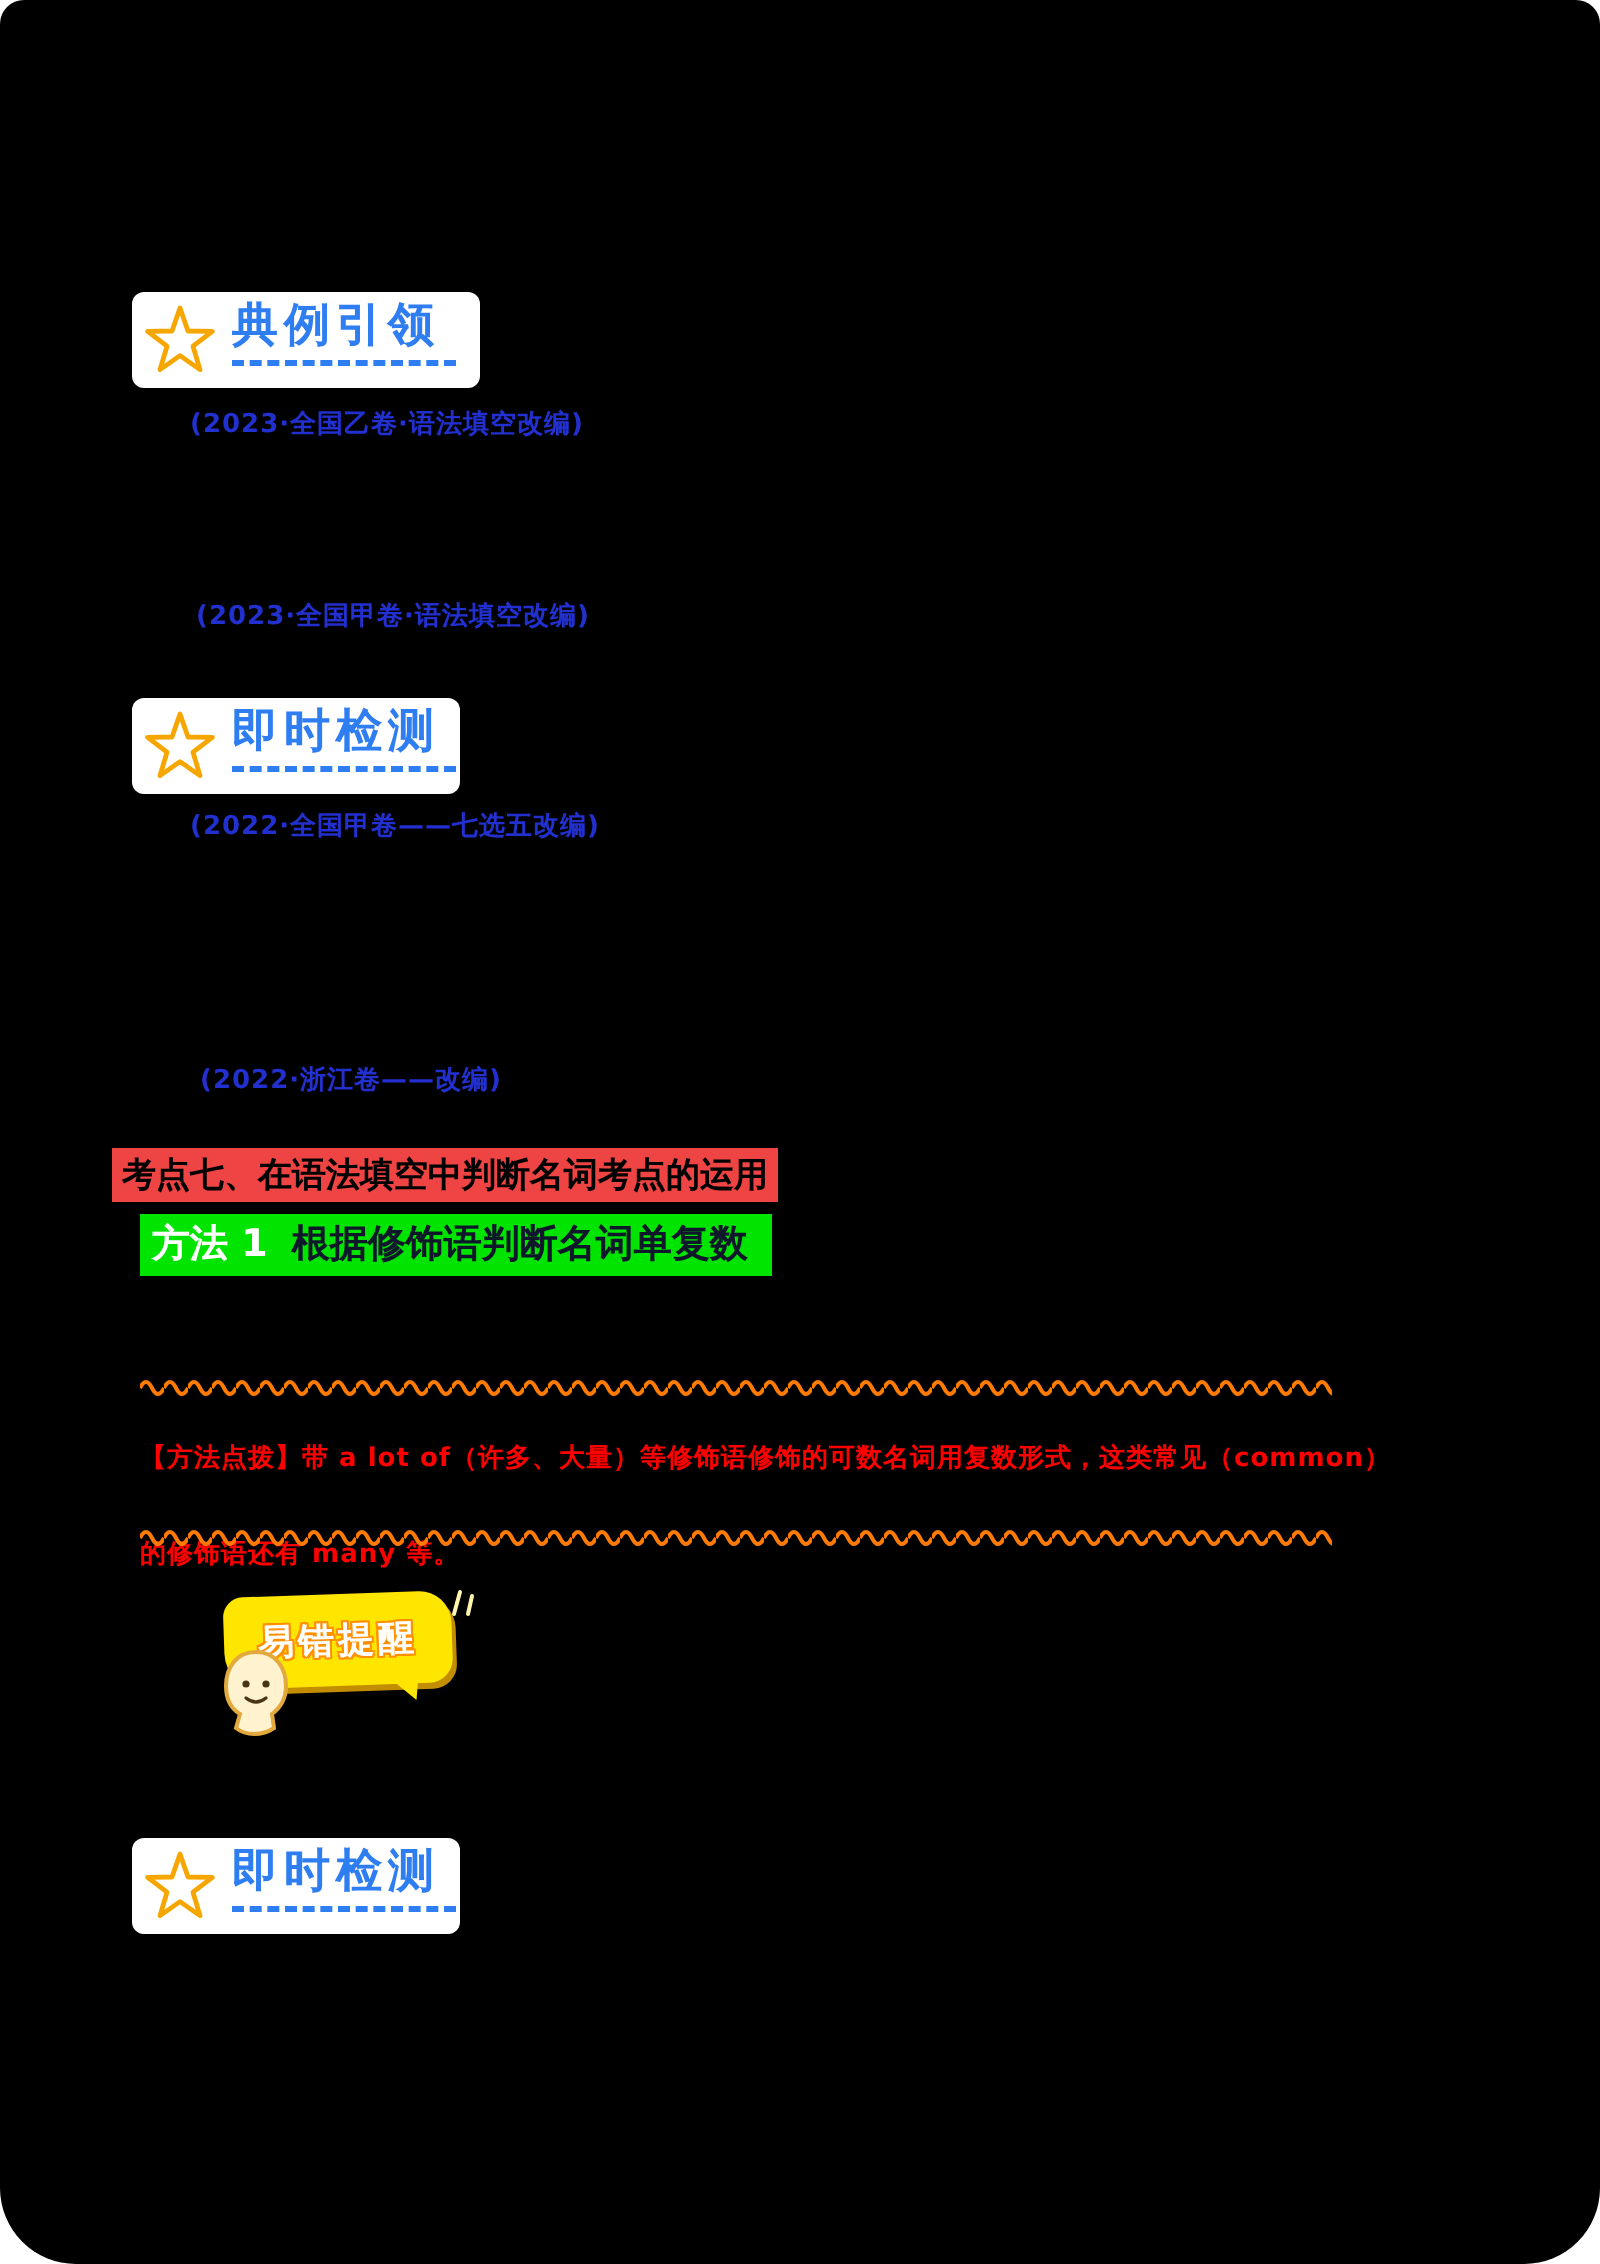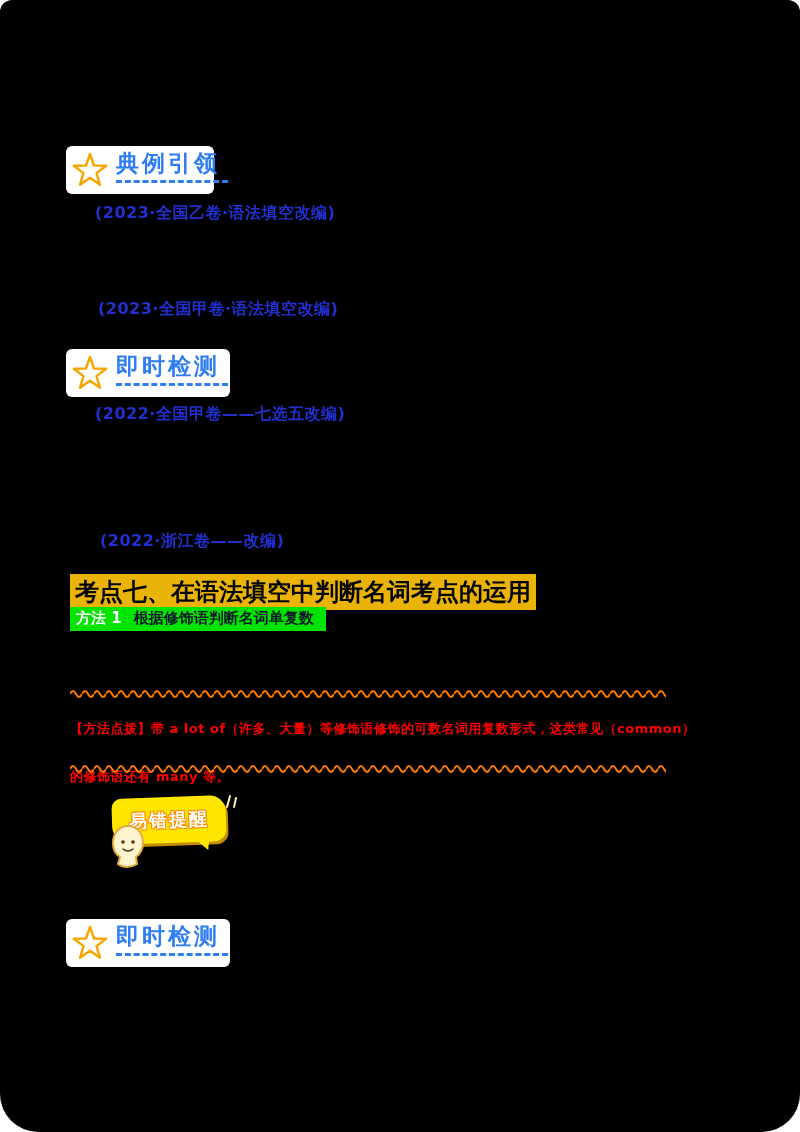--- a/index.html
+++ b/index.html
@@ -17,62 +17,62 @@
 
   
   .section-chip {
     position:absolute;
     background:#ffffff;
     border-radius:6px;
     display:flex;
     align-items:flex-start;
     padding:3px 10px 3px 4px;
   }
-  #chip-classic { left:66px; top:146px; width:148px; height:48px; }
+  #chip-classic { left:66px; top:146px; width:174px; height:48px; }
   #chip-test1   { left:66px; top:349px; width:164px; height:48px; }
   #chip-test2   { left:66px; top:919px; width:164px; height:48px; }
 
   .star-wrap { flex:0 0 40px; margin-top:1px; }
   .chip-body { display:flex; flex-direction:column; margin-left:6px; }
   .chip-title {
     color:#2e7ef2; font-size:23px; font-weight:bold;
     letter-spacing:3px; line-height:28px; white-space:nowrap;
   }
   .chip-dashes {
     margin-top:3px; width:112px; height:0;
     border-bottom:3px dashed #2e7ef2;
   }
 
   
   .citation {
     position:absolute;
-    color:#2230cf; font-weight:bold; font-size:16px;
+    color:#2230cf; font-weight:bold; font-size:13px;
     white-space:nowrap; letter-spacing:0.5px;
   }
   #c1 { left:95px;  top:203px; }
   #c2 { left:98px;  top:299px; }
   #c3 { left:95px;  top:404px; }
   #c4 { left:98px;  top:485px; }
   #c5 { left:100px; top:531px; }
 
   
   .kaodian {
-    position:absolute; left:70px; top:574px;
-    background:#eab308; color:#000000;
-    font-weight:bold; font-size:24px;
+    position:absolute; left:56px; top:574px;
+    background:#ef4444; color:#000000;
+    font-weight:bold; font-size:17px;
     padding:2px 5px; white-space:nowrap;
   }
 
   
   .method {
     position:absolute; left:70px; top:607px;
     background:#00e400;
     display:flex; align-items:center; gap:12px;
     padding:2px 12px 3px 6px;
-    font-size:15px; font-weight:bold; white-space:nowrap;
+    font-size:19px; font-weight:bold; white-space:nowrap;
   }
   .method-label { color:#ffffff; }
   .method-text  { color:#0f172a; }
 
   
   .wave { position:absolute; left:70px; }
   #wave1 { top:688px; }
   #wave2 { top:763px; }
 
   

